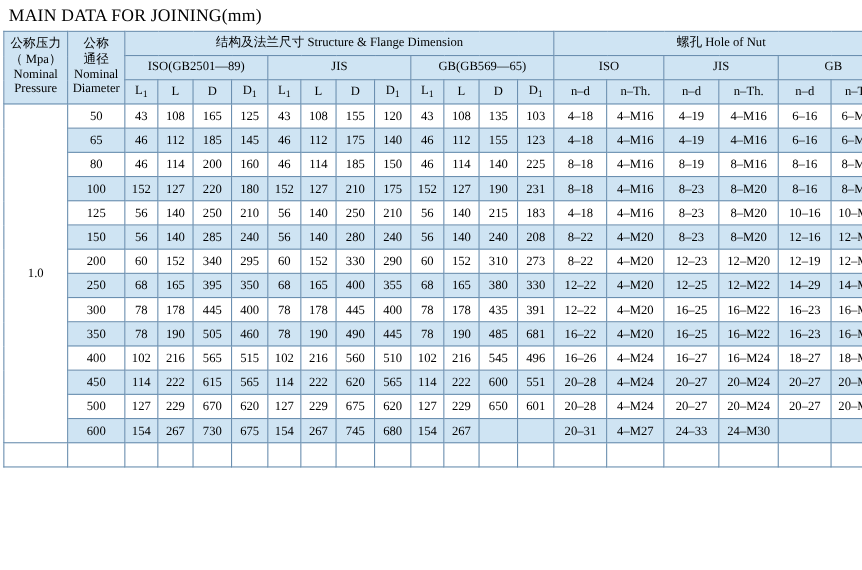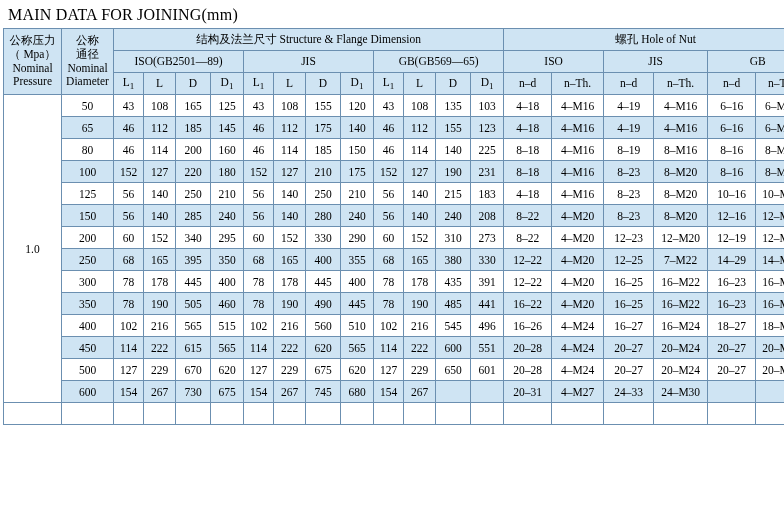--- a/index.html
+++ b/index.html
@@ -292,21 +292,21 @@
         <td class="sub">165</td>
         <td class="sub">400</td>
         <td class="sub">355</td>
         <td class="sub">68</td>
         <td class="sub">165</td>
         <td class="sub">380</td>
         <td class="sub">330</td>
         <td class="sub">12–22</td>
         <td class="sub">4–M20</td>
         <td class="sub">12–25</td>
-        <td class="sub">7–M22</td>
+        <td class="sub">12–M22</td>
         <td class="sub">14–29</td>
         <td class="sub">14–M20</td>
       </tr>
       <tr class="rw-light">
         <td class="sub">300</td>
         <td class="sub">78</td>
         <td class="sub">178</td>
         <td class="sub">445</td>
         <td class="sub">400</td>
         <td class="sub">78</td>
@@ -330,21 +330,21 @@
         <td class="sub">190</td>
         <td class="sub">505</td>
         <td class="sub">460</td>
         <td class="sub">78</td>
         <td class="sub">190</td>
         <td class="sub">490</td>
         <td class="sub">445</td>
         <td class="sub">78</td>
         <td class="sub">190</td>
         <td class="sub">485</td>
-        <td class="sub">441</td>
+        <td class="sub">681</td>
         <td class="sub">16–22</td>
         <td class="sub">4–M20</td>
         <td class="sub">16–25</td>
         <td class="sub">16–M22</td>
         <td class="sub">16–23</td>
         <td class="sub">16–M20</td>
       </tr>
       <tr class="rw-light">
         <td class="sub">400</td>
         <td class="sub">102</td>

